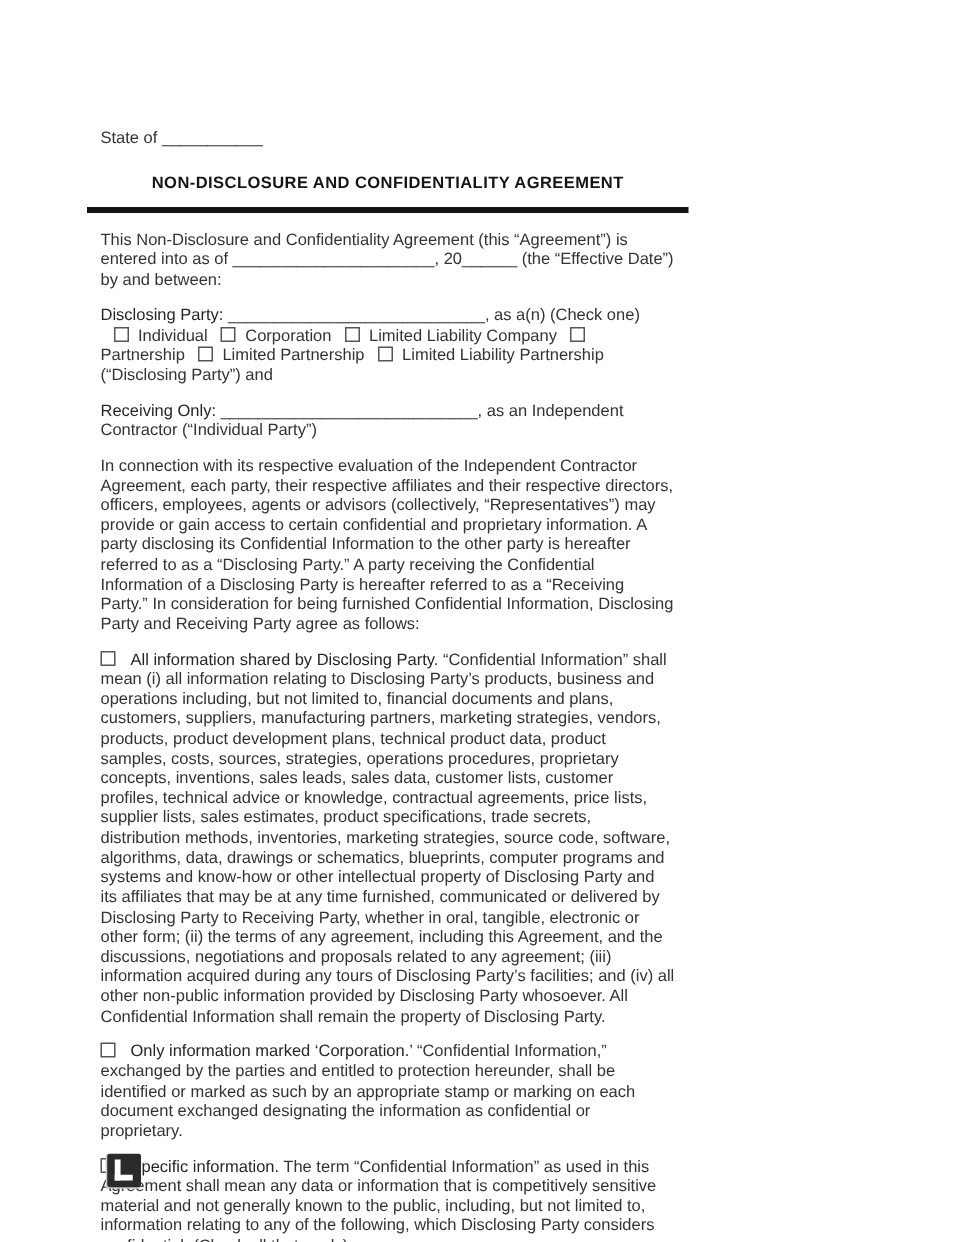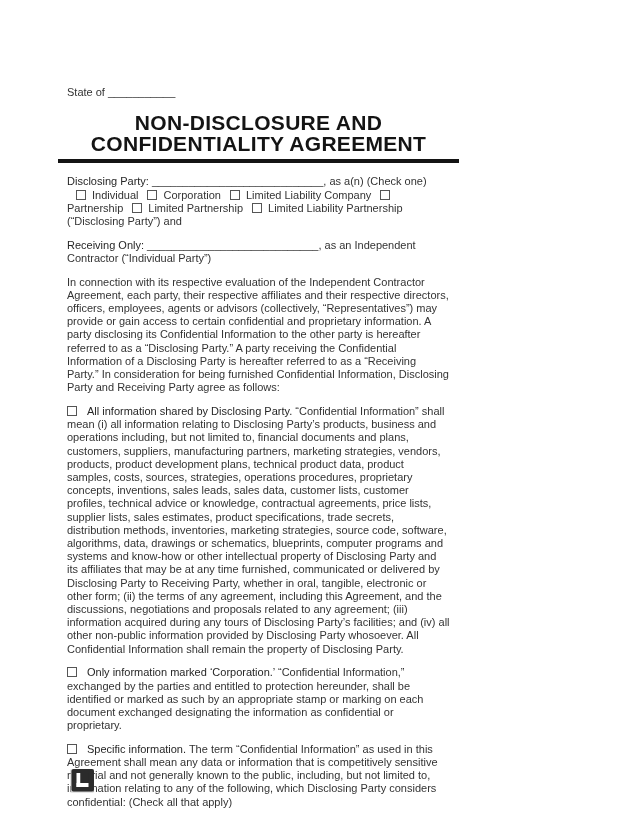--- a/index.html
+++ b/index.html
@@ -16,21 +16,21 @@
   p { margin:0 0 10.5px 0; }
   .state-line { margin-bottom:13px; }
   .title-block {
     margin:0 -9px 12px -9px;
     text-align:center;
     border-bottom:4px solid #141414;
     padding-bottom:5px;
   }
   .doc-title {
     margin:0; display:inline-block;
-    font-size:21px; font-weight:700; color:#141414;
+    font-size:11px; font-weight:700; color:#141414;
     letter-spacing:0.3px; line-height:21px;
   }
   strong { font-weight:400; color:#262626; }
   .cb {
     display:inline-block; width:8px; height:8px;
     border:1px solid #555555; background:#ffffff;
     vertical-align:-1px;
   }
   .opt .cb { margin:0 6px 0 9px; }
   .choice .cb { margin-right:10px; }
@@ -44,20 +44,21 @@
 <body>
 
 <div class="page">
 
   <p class="state-line">State of ___________</p>
 
   <div class="title-block">
     <h1 class="doc-title">NON-DISCLOSURE AND CONFIDENTIALITY AGREEMENT</h1>
   </div>
 
+  <p class="para">This Non-Disclosure and Confidentiality Agreement (this “Agreement”) is entered into as of ______________________, 20______ (the “Effective Date”) by and between:</p>
 
   <p class="para"><strong>Disclosing Party:</strong><span> ____________________________, as a(n) (Check one)</span><span class="opt"><span class="cb"></span><span>Individual</span></span><span class="opt"><span class="cb"></span><span>Corporation</span></span><span class="opt"><span class="cb"></span><span>Limited Liability Company</span></span><span class="opt"><span class="cb"></span><span>Partnership</span></span><span class="opt"><span class="cb"></span><span>Limited Partnership</span></span><span class="opt"><span class="cb"></span><span>Limited Liability Partnership</span></span><span> (“Disclosing Party”) and</span></p>
 
   <p class="para"><strong>Receiving Only:</strong><span> ____________________________, as an Independent Contractor (“Individual Party”)</span></p>
 
 
   <p class="para">In connection with its respective evaluation of the Independent Contractor Agreement, each party, their respective affiliates and their respective directors, officers, employees, agents or advisors (collectively, “Representatives”) may provide or gain access to certain confidential and proprietary information. A party disclosing its Confidential Information to the other party is hereafter referred to as a “Disclosing Party.” A party receiving the Confidential Information of a Disclosing Party is hereafter referred to as a “Receiving Party.” In consideration for being furnished Confidential Information, Disclosing Party and Receiving Party agree as follows:</p>
 
 
   <p class="para choice"><span class="cb"></span><strong>All information shared by Disclosing Party.</strong><span> “Confidential Information” shall mean (i) all information relating to Disclosing Party’s products, business and operations including, but not limited to, financial documents and plans, customers, suppliers, manufacturing partners, marketing strategies, vendors, products, product development plans, technical product data, product samples, costs, sources, strategies, operations procedures, proprietary concepts, inventions, sales leads, sales data, customer lists, customer profiles, technical advice or knowledge, contractual agreements, price lists, supplier lists, sales estimates, product specifications, trade secrets, distribution methods, inventories, marketing strategies, source code, software, algorithms, data, drawings or schematics, blueprints, computer programs and systems and know-how or other intellectual property of Disclosing Party and its affiliates that may be at any time furnished, communicated or delivered by Disclosing Party to Receiving Party, whether in oral, tangible, electronic or other form; (ii) the terms of any agreement, including this Agreement, and the discussions, negotiations and proposals related to any agreement; (iii) information acquired during any tours of Disclosing Party’s facilities; and (iv) all other non-public information provided by Disclosing Party whosoever. All Confidential Information shall remain the property of Disclosing Party.</span></p>

